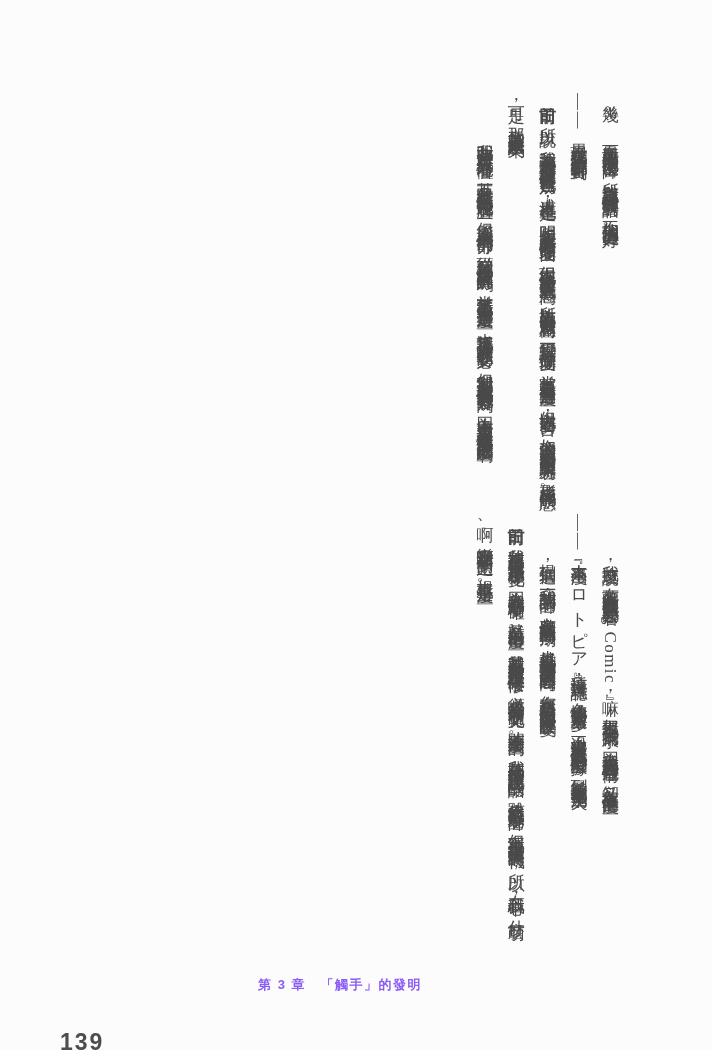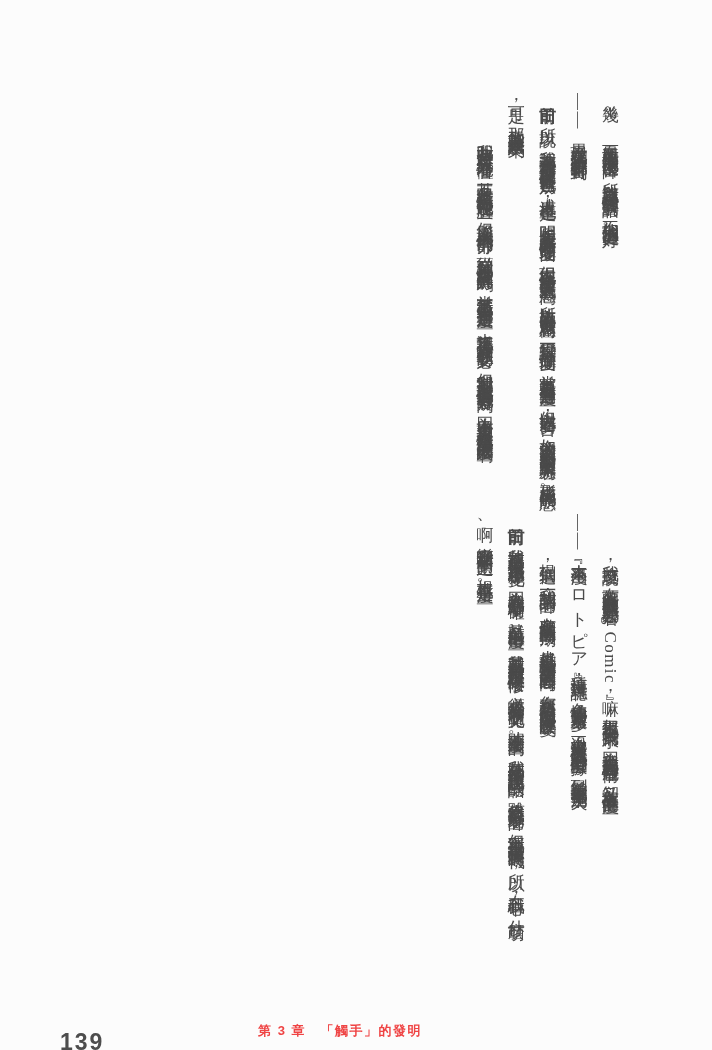--- a/index.html
+++ b/index.html
@@ -41,28 +41,28 @@
     top: 1029px;
     font-family: "Liberation Sans", "DejaVu Sans", sans-serif;
     font-weight: bold;
     font-size: 23px;
     letter-spacing: 2px;
     color: #4d4d4d;
   }
   .chapter-title {
     position: absolute;
     left: 0;
-    top: 1022px;
+    top: 976px;
     width: 680px;
     text-align: center;
     font-family: "Liberation Sans", "DejaVu Sans", sans-serif;
     font-weight: bold;
     font-size: 13px;
     letter-spacing: 1.5px;
-    color: #ef4444;
+    color: #8b5cf6;
   }
 </style>
 </head>
 <body>
 
 <div class="book-page">
 
   <div class="vtext section-top">
     <p><b class="speaker"></b><span>幾％，而最重要的作品完成度便會下降，所以我認為只是想看性器官的話，不如找別的途徑更好。</span></p>
     <p><b class="speaker"></b><span>——畢竟現在在網路上想看多少都看得到。</span></p>

